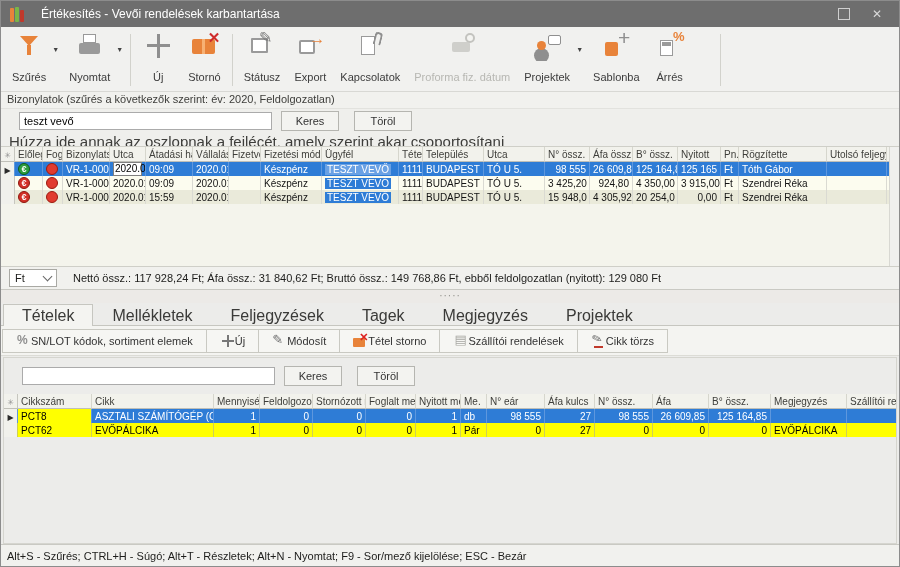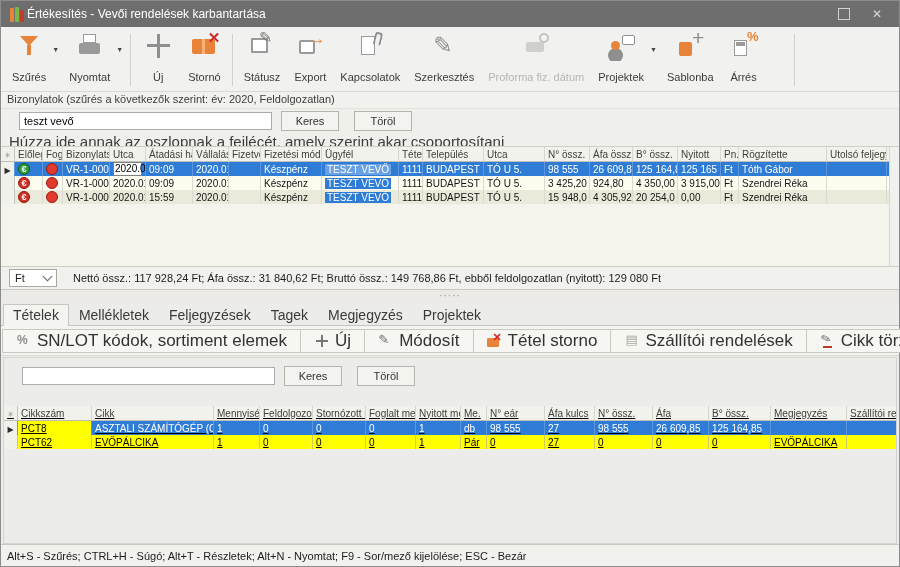--- a/index.html
+++ b/index.html
@@ -2,21 +2,21 @@
 <html><head>
 <meta charset="utf-8">
 <style>
   html,body{margin:0;padding:0;}
   body{width:900px;height:567px;position:relative;background:#d6d6d6;
        font-family:"Liberation Sans",sans-serif;overflow:hidden;-webkit-font-smoothing:antialiased;}
   .window{position:absolute;inset:0;border:1px solid #8c8c8c;background:#ececea;
           display:flex;flex-direction:column;box-sizing:border-box;}
   
   .titlebar{height:26px;flex:none;background:#6e6e6e;display:flex;align-items:center;
-            color:#fff;font-size:12px;padding:0 9px;gap:2px;}
+            color:#fff;font-size:12px;padding:0 9px;gap:16px;}
   .ti{width:15px;height:15px;display:flex;align-items:flex-end;gap:1px;}
   .ti i{display:block;width:4px;border-radius:1px;}
   .ti i:nth-child(1){height:14px;background:#e8833a;}
   .ti i:nth-child(2){height:15px;background:#7ab648;}
   .ti i:nth-child(3){height:12px;background:#c0392b;}
   .winctl{margin-left:auto;display:flex;align-items:center;gap:22px;padding-right:8px;}
   .btn-max{width:10px;height:10px;border:1px solid #cfcfcf;display:inline-block;}
   .btn-close{color:#d9d9d9;font-size:12px;line-height:12px;}
   .btn-close::before{content:"✕";}
   
@@ -71,21 +71,21 @@
   .hintrow{height:13px;flex:none;font-size:15px;color:#3d3d3a;padding-left:8px;background:#efefec;}
   
   .grid1wrap{height:119px;flex:none;background:#f4f4ec;border-top:1px solid #cfcfc8;border-bottom:1px solid #cfcfc8;
              position:relative;overflow:hidden;}
   .vscroll{position:absolute;right:0;top:0;bottom:0;width:9px;background:#f0f0ee;border-left:1px solid #d8d8d2;}
   table.grid{border-collapse:separate;border-spacing:0;table-layout:fixed;}
   .grid th{border-right:1px solid #d6d6cd;border-bottom:1px solid #bfbfb8;background:#f2f2ec;font-weight:normal;
            font-size:10px;color:#3e3e3a;text-align:left;padding:1px 3px;height:12px;overflow:hidden;white-space:nowrap;}
   .grid td{border-right:1px solid #dadad2;font-size:10px;padding:0 3px;height:14px;color:#141414;
            overflow:hidden;white-space:nowrap;vertical-align:middle;}
-  .grid td.num{}
+  .grid td.num{text-align:right;}
   .grid th.ind,.grid td.ind{background:#f1f1ec;border-right:1px solid #c6c6bf;text-align:center;padding:0 1px;}
   .grid th.ind::before{content:"✳";color:#8f8f8f;font-size:8px;}
   .grid tr.sel td{background:#2e7cd6;color:#fff;border-right-color:#5e97dd;}
   .grid tr.r-a td{background:#fcfcef;}
   .grid tr.r-b td{background:#eaeada;}
   .grid tr.yrow td{background:#ffff00;color:#000;border-right-color:#cfcf55;}
   .grid td.ind{background:#f1f1ec !important;color:#333;}
   .grid td.bg-yellow{background:#ffff00 !important;color:#000 !important;}
   .hl{background:#2e7cd6;color:#fff;padding:0 2px;}
   tr.sel .hl{background:#6aa1e4;}
@@ -101,41 +101,41 @@
   
   .summarybar{height:22px;flex:none;background:#f1f1ee;border-bottom:1px solid #c9c9c3;display:flex;
               align-items:center;padding:0 8px;gap:16px;font-size:11px;color:#1d1d1b;}
   .combo{width:48px;height:18px;background:#fff;border:1px solid #a9a9a4;display:flex;align-items:center;
          justify-content:space-between;padding:0 5px;font-size:11px;box-sizing:border-box;}
   .chev{width:6px;height:6px;border-right:1px solid #666;border-bottom:1px solid #666;transform:rotate(45deg);margin-top:-3px;}
   .splitter{height:13px;flex:none;background:#eceae7;text-align:center;color:#8e8e88;font-size:10px;line-height:11px;letter-spacing:1px;}
   .splitter::before{content:"·····";}
   
   .tabbar{height:22px;flex:none;display:flex;align-items:flex-end;padding-left:2px;background:#ececea;border-bottom:1px solid #c6c6c0;}
-  .tab{height:19px;line-height:19px;padding:0 9px;font-size:14px;color:#3a3a38;border:1px solid transparent;border-bottom:none;}
+  .tab{height:19px;line-height:19px;padding:0 18px;font-size:16px;color:#3a3a38;border:1px solid transparent;border-bottom:none;}
   .tab.active{background:#f4f4f1;border-color:#c6c6c0;height:21px;line-height:21px;margin-bottom:-1px;}
   .subtoolbar{height:29px;flex:none;background:#f4f4f1;display:flex;align-items:center;padding-left:2px;border-bottom:1px solid #dcdcd6;}
-  .sbtn{height:22px;display:flex;align-items:center;gap:6px;padding:0 13px;border:1px solid #c9c9c2;margin-left:-1px;
-        font-size:17px;color:#333;background:#f6f6f3;white-space:nowrap;}
+  .sbtn{height:22px;display:flex;align-items:center;padding:0 13px;border:1px solid #c9c9c2;margin-left:-1px;
+        font-size:11px;color:#333;background:#f6f6f3;white-space:nowrap;}
   .sic{width:15px;height:14px;position:relative;display:inline-block;flex:none;}
   .sic::before,.sic::after{position:absolute;box-sizing:border-box;}
   .sic-snlot::before{content:"%";color:#8f8f8f;font-size:12px;top:-1px;left:1px;font-weight:bold;}
   .sic-clipboard::before{content:"▤";color:#8f8f8f;font-size:13px;top:-2px;left:1px;}
   .sic-plus-small::before{content:"";left:7px;top:1px;width:2px;height:12px;background:#777;}
   .sic-plus-small::after{content:"";left:2px;top:6px;width:12px;height:2px;background:#777;}
   .sic-pencil-small::before{content:"✎";font-size:13px;color:#6f6f6f;top:-2px;left:0;}
   .sic-storno-small::before{content:"";left:0;top:4px;width:12px;height:9px;background:#e8833a;border-radius:1px;}
   .sic-storno-small::after{content:"✕";left:6px;top:-3px;color:#d22;font-weight:bold;font-size:11px;}
   .sic-doc-small::before{content:"▤";color:#a7a7a2;font-size:13px;top:-2px;left:1px;}
   .sic-stamp-small::before{content:"✎";font-size:12px;color:#6f6f6f;top:-2px;left:1px;transform:rotate(-18deg);}
   .sic-stamp-small::after{content:"";left:3px;bottom:0;width:9px;height:2px;background:#c0392b;}
   
   .itempanel{flex:1;background:#ececea;border:1px solid #d5d5cf;margin:1px 2px 0 2px;display:flex;flex-direction:column;overflow:hidden;}
   .sr2{margin-top:6px;background:transparent;}
-  .grid2wrap{margin-top:18px;position:relative;overflow:hidden;flex:none;background:#86efac;text-decoration:underline;}
+  .grid2wrap{margin-top:6px;position:relative;overflow:hidden;flex:none;background:#86efac;}
   .fill{flex:1;}
   
   .statusbar{height:21px;flex:none;border-top:1px solid #c9c9c3;background:#f1f1ee;font-size:11px;color:#1d1d1b;
              display:flex;align-items:center;padding-left:6px;}
 </style>
 </head>
 <body>
 
 <div class="window">
 
@@ -177,24 +177,20 @@
         <span class="ic ic-edit-square"></span>
         <span class="tb-lbl">Státusz</span>
       </div>
       <div class="tb-btn">
         <span class="ic ic-export"></span>
         <span class="tb-lbl">Export</span>
       </div>
       <div class="tb-btn">
         <span class="ic ic-attach"></span>
         <span class="tb-lbl">Kapcsolatok</span>
-      </div>
-      <div class="tb-btn">
-        <span class="ic ic-pencil"></span>
-        <span class="tb-lbl">Szerkesztés</span>
       </div>
       <div class="tb-btn disabled">
         <span class="ic ic-print-clock"></span>
         <span class="tb-lbl">Proforma fiz. dátum</span>
       </div>
       <div class="tb-btn has-caret">
         <span class="ic ic-person-bubble"></span>
         <span class="tb-lbl">Projektek</span>
         <span class="tb-caret"></span>
       </div>

